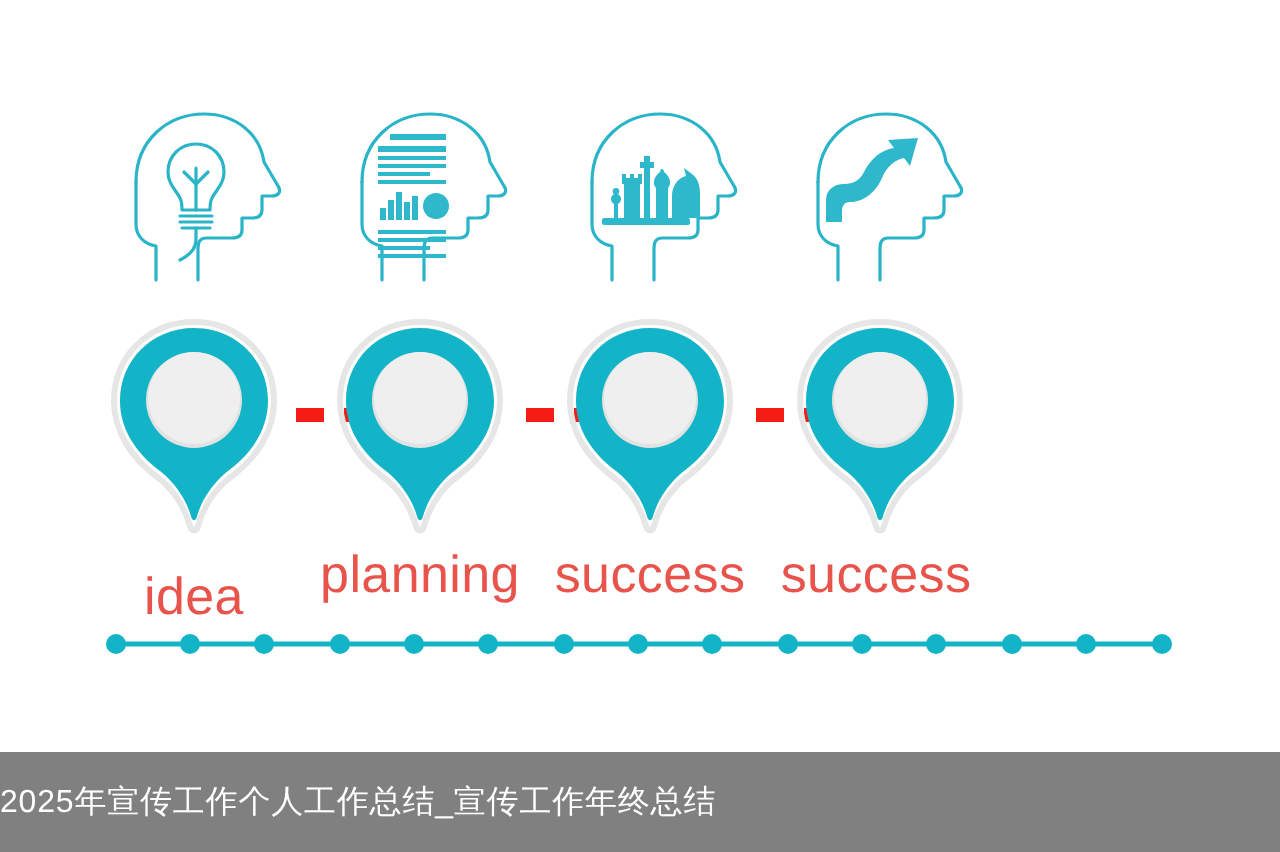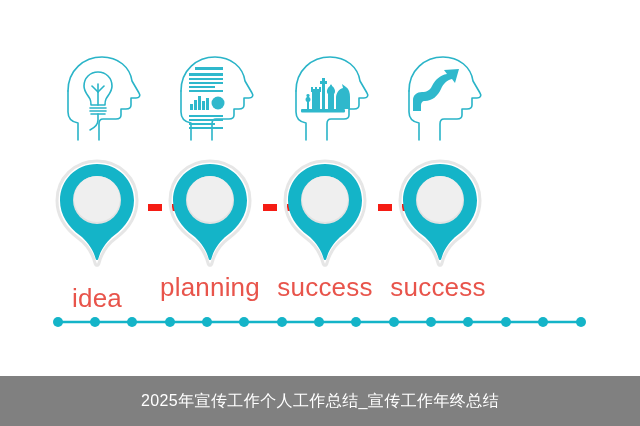--- a/index.html
+++ b/index.html
@@ -105,21 +105,20 @@
   
   #caption-bar {
     position: absolute;
     left: 0;
     top: 376px;
     width: 640px;
     height: 50px;
     background: #808080;
     display: flex;
     align-items: center;
-    justify-content: center;
   }
   #caption-text {
     color: #ffffff;
     font-family: "Liberation Sans", "DejaVu Sans", sans-serif;
     font-size: 16px;
     font-weight: 400;
     letter-spacing: 0.4px;
     white-space: nowrap;
   }
 </style>

